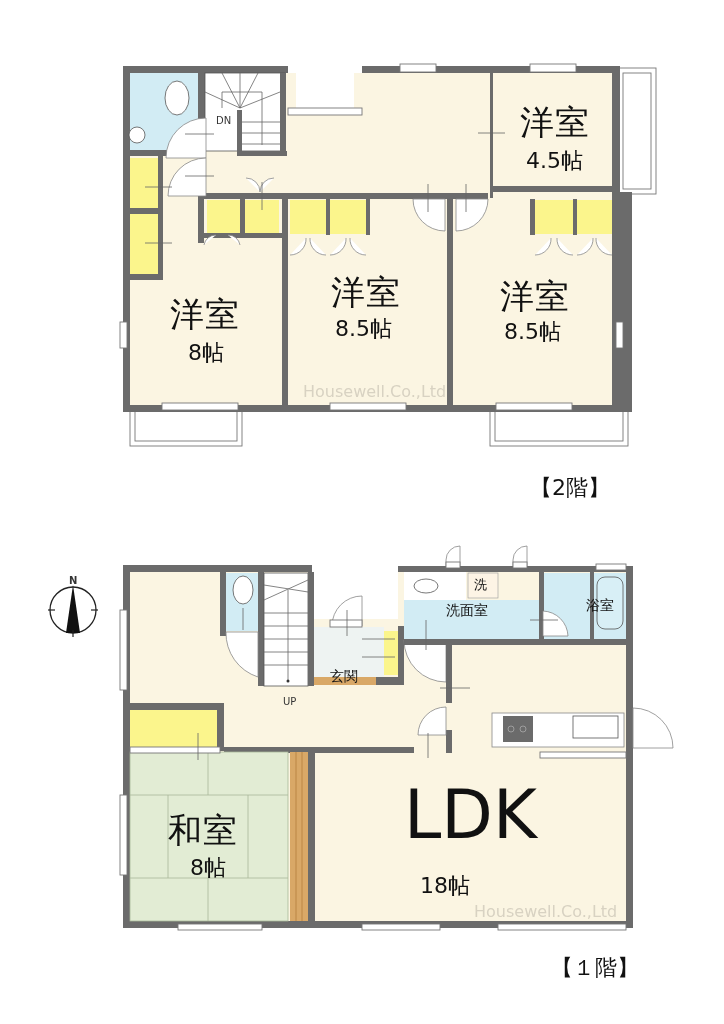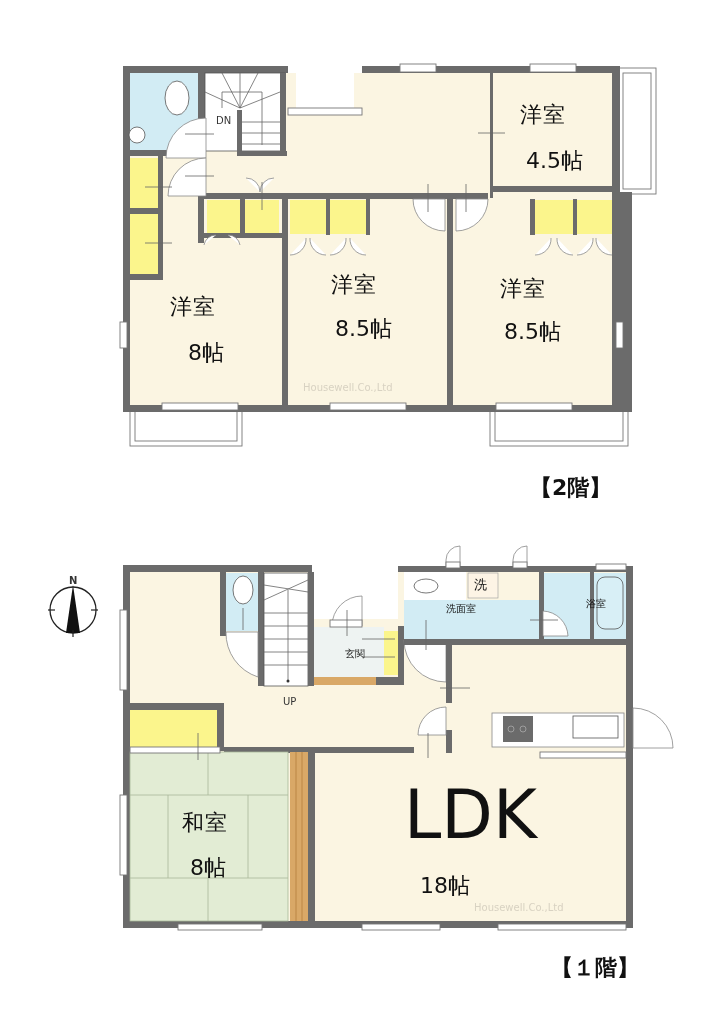--- a/index.html
+++ b/index.html
@@ -11,26 +11,26 @@
   .closet{fill:#fbf58c;}
   .tatami{fill:#e2ecd4;stroke:#a9b89a;stroke-width:0.8;}
   .wood{fill:#d9a867;}
   .stair{fill:#ffffff;stroke:#555;stroke-width:0.8;}
   .win{fill:#ffffff;stroke:#777;stroke-width:0.9;}
   .door{fill:#ffffff;stroke:#888;stroke-width:0.8;}
   .thin{fill:none;stroke:#666;stroke-width:0.8;}
   .balc{fill:#ffffff;stroke:#777;stroke-width:0.9;}
   .arrow{fill:none;stroke:#666;stroke-width:0.8;}
   .lbl{position:absolute;color:#111;white-space:nowrap;font-family:"DejaVu Sans","Liberation Sans",sans-serif;}
-  .room{font-size:22px;font-weight:500;letter-spacing:1px;}
+  .room{font-size:34px;font-weight:500;letter-spacing:1px;}
   .area{font-size:22px;}
-  .small{font-size:10px;}
+  .small{font-size:14px;}
   .tiny{font-size:10px;color:#333;}
-  .wm{font-size:10px;color:#d8d2c2;}
-  .floor-tag{font-size:22px;font-weight:bold;}
+  .wm{font-size:16px;color:#d8d2c2;}
+  .floor-tag{font-size:22px;font-weight:normal;}
 </style>
 </head>
 <body>
 
 <svg width="724" height="1024" viewBox="0 0 724 1024">
 
   <g>
 
     <rect class="balc" x="618" y="68" width="38" height="126"></rect>
     <rect class="balc" x="623" y="73" width="28" height="116" fill="none"></rect>
@@ -248,24 +248,24 @@
 <div class="lbl room" style="left:170px;top:292px;">洋室</div>
 <div class="lbl area" style="left:188px;top:338px;">8帖</div>
 <div class="lbl room" style="left:331px;top:270px;">洋室</div>
 <div class="lbl area" style="left:335px;top:314px;">8.5帖</div>
 <div class="lbl room" style="left:500px;top:274px;">洋室</div>
 <div class="lbl area" style="left:504px;top:317px;">8.5帖</div>
 <div class="lbl tiny" style="left:216px;top:115px;">DN</div>
 <div class="lbl wm" style="left:303px;top:382px;">Housewell.Co.,Ltd</div>
 <div class="lbl floor-tag" style="left:530px;top:473px;">【2階】</div>
 
-<div class="lbl room" style="left:168px;top:808px;padding-left:14px;">和室</div>
+<div class="lbl room" style="left:168px;top:808px;">和室</div>
 <div class="lbl area" style="left:190px;top:853px;">8帖</div>
 <div class="lbl" style="left:404px;top:776px;font-size:67px;">LDK</div>
 <div class="lbl area" style="left:420px;top:871px;">18帖</div>
-<div class="lbl small" style="left:330px;top:647px;margin-left:15px;">玄関</div>
+<div class="lbl small" style="left:330px;top:668px;">玄関</div>
 <div class="lbl small" style="left:446px;top:602px;">洗面室</div>
 <div class="lbl small" style="left:553px;top:597px;margin-left:33px;">浴室</div>
 <div class="lbl" style="left:474px;top:576px;font-size:13px;">洗</div>
 <div class="lbl tiny" style="left:283px;top:696px;">UP</div>
 <div class="lbl wm" style="left:474px;top:902px;">Housewell.Co.,Ltd</div>
 <div class="lbl floor-tag" style="left:551px;top:953px;">【１階】</div>
 <div class="lbl tiny" style="left:69px;top:575px;font-weight:bold;">N</div>
 
 </body></html>

